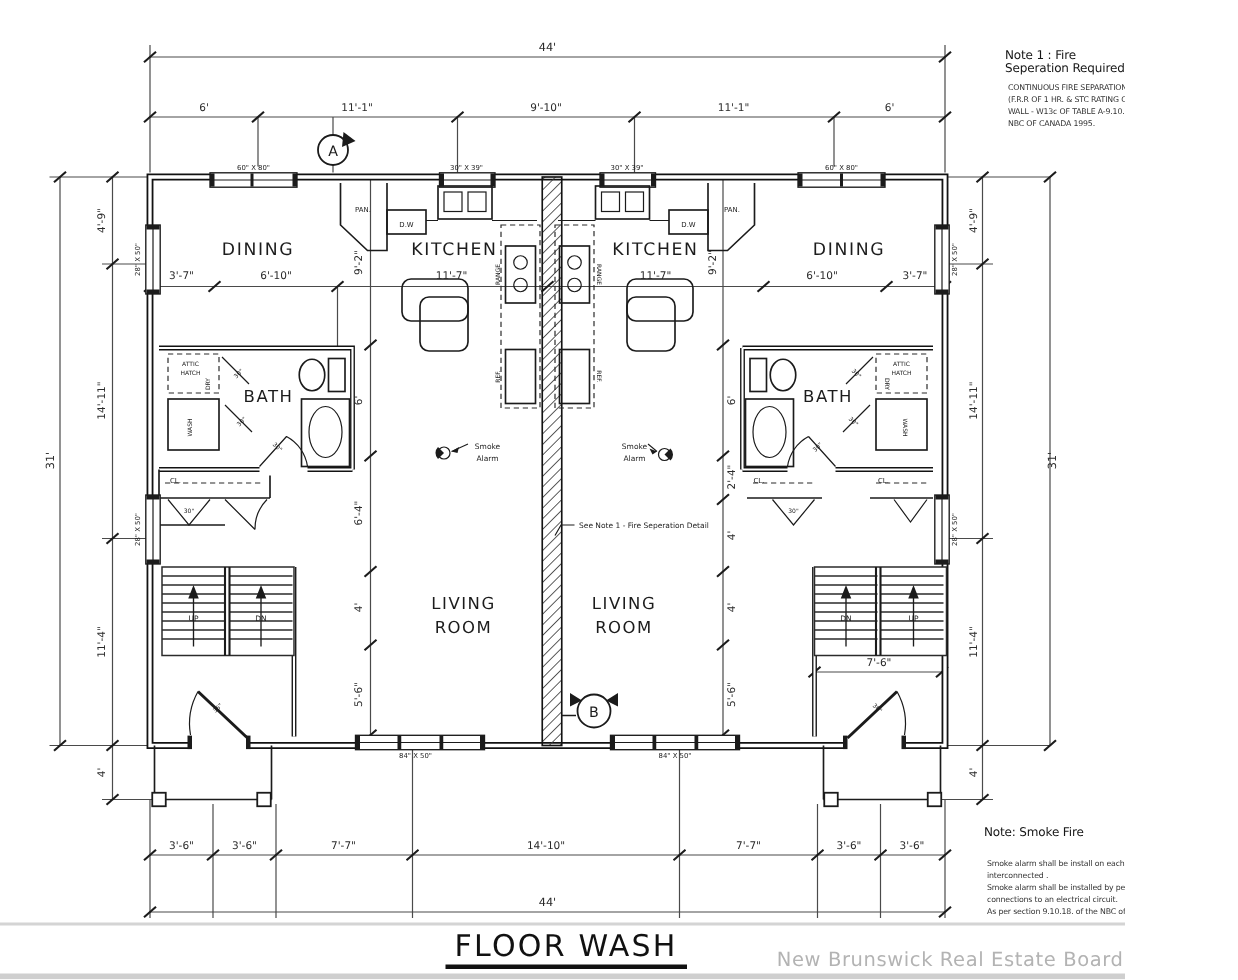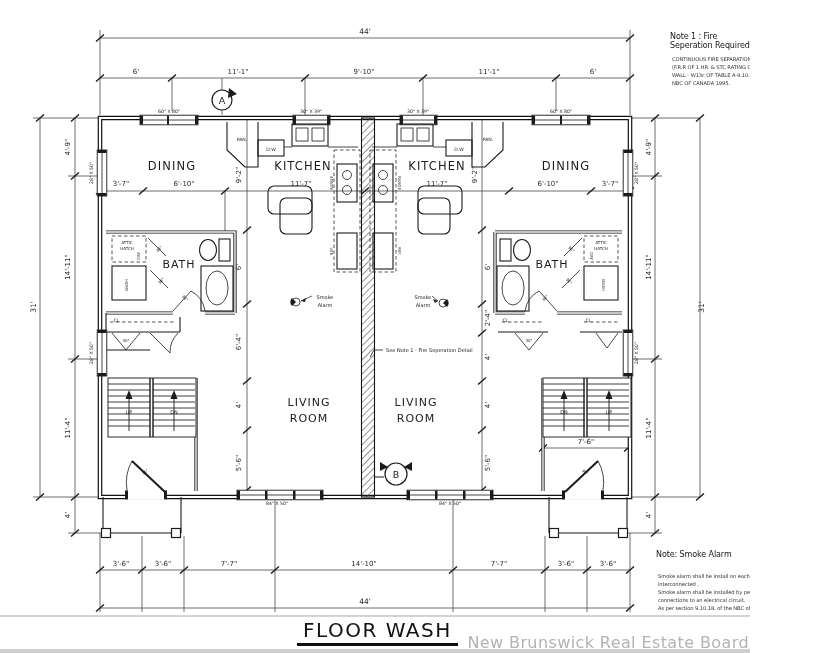--- a/index.html
+++ b/index.html
@@ -19,21 +19,21 @@
   .w-ext-i{stroke:#ffffff;stroke-width:2.2;fill:none;}
   .w-int{stroke:#121212;stroke-width:3.2;fill:none;}
   .w-int-i{stroke:#ffffff;stroke-width:1.4;fill:none;}
   .fx{stroke:#1b1b1b;stroke-width:1.1;fill:none;}
   .fx2{stroke:#1b1b1b;stroke-width:0.8;fill:none;}
   .dash{stroke:#2b2b2b;stroke-width:0.8;fill:none;stroke-dasharray:3.5 2.5;}
   .note-title{position:absolute;font-size:8px;letter-spacing:-0.1px;color:#161616;}
   .note-line{font-size:5.2px;line-height:8px;letter-spacing:-0.1px;color:#333;white-space:nowrap;}
   .note-body{position:absolute;}
   .plan-title{position:absolute;left:297px;top:618px;font-size:20px;letter-spacing:1.5px;color:#111;border-bottom:3px solid #111;padding:0 6px 1px 6px;}
-  .watermark{position:absolute;right:1px;top:633px;font-size:16px;letter-spacing:0.4px;color:#b3b3b3;white-space:nowrap;}
+  .watermark{position:absolute;right:1px;top:633px;font-size:13px;letter-spacing:0.4px;color:#b3b3b3;white-space:nowrap;}
   .grayline{position:absolute;left:0;top:615px;width:825px;height:1.5px;background:#d4d4d4;}
   .graybar{position:absolute;left:0;top:649px;width:825px;height:4px;background:#cfcfcf;}
 </style>
 </head>
 <body>
 
 <div class="sheet">
 
 <svg width="825" height="653" viewBox="0 0 825 653">
   <defs>
@@ -481,21 +481,21 @@
 </svg>
 
 <div class="note-title" style="left:670px;top:32px;">Note 1 : Fire Seperation Required</div>
 <div class="note-body" style="left:672px;top:55px;">
   <div class="note-line">CONTINUOUS FIRE SEPARATION WITH</div>
   <div class="note-line">(F.R.R OF 1 HR. &amp; STC RATING OF 57).</div>
   <div class="note-line">WALL - W13c OF TABLE A-9.10.3.1.A OF</div>
   <div class="note-line">NBC OF CANADA 1995.</div>
 </div>
 
-<div class="note-title" style="left:656px;top:550px;">Note: Smoke Alarm</div>
+<div class="note-title" style="left:656px;top:550px;">Note: Smoke Fire</div>
 <div class="note-body" style="left:658px;top:572px;">
   <div class="note-line">Smoke alarm shall be install on each floor and also be</div>
   <div class="note-line">interconnected .</div>
   <div class="note-line">Smoke alarm shall be installed by permanent</div>
   <div class="note-line">connections to an electrical circuit.</div>
   <div class="note-line">As per section 9.10.18. of the NBC of Canada 95.</div>
 </div>
 
 <div class="grayline"></div>
 <div class="plan-title">FLOOR WASH</div>

